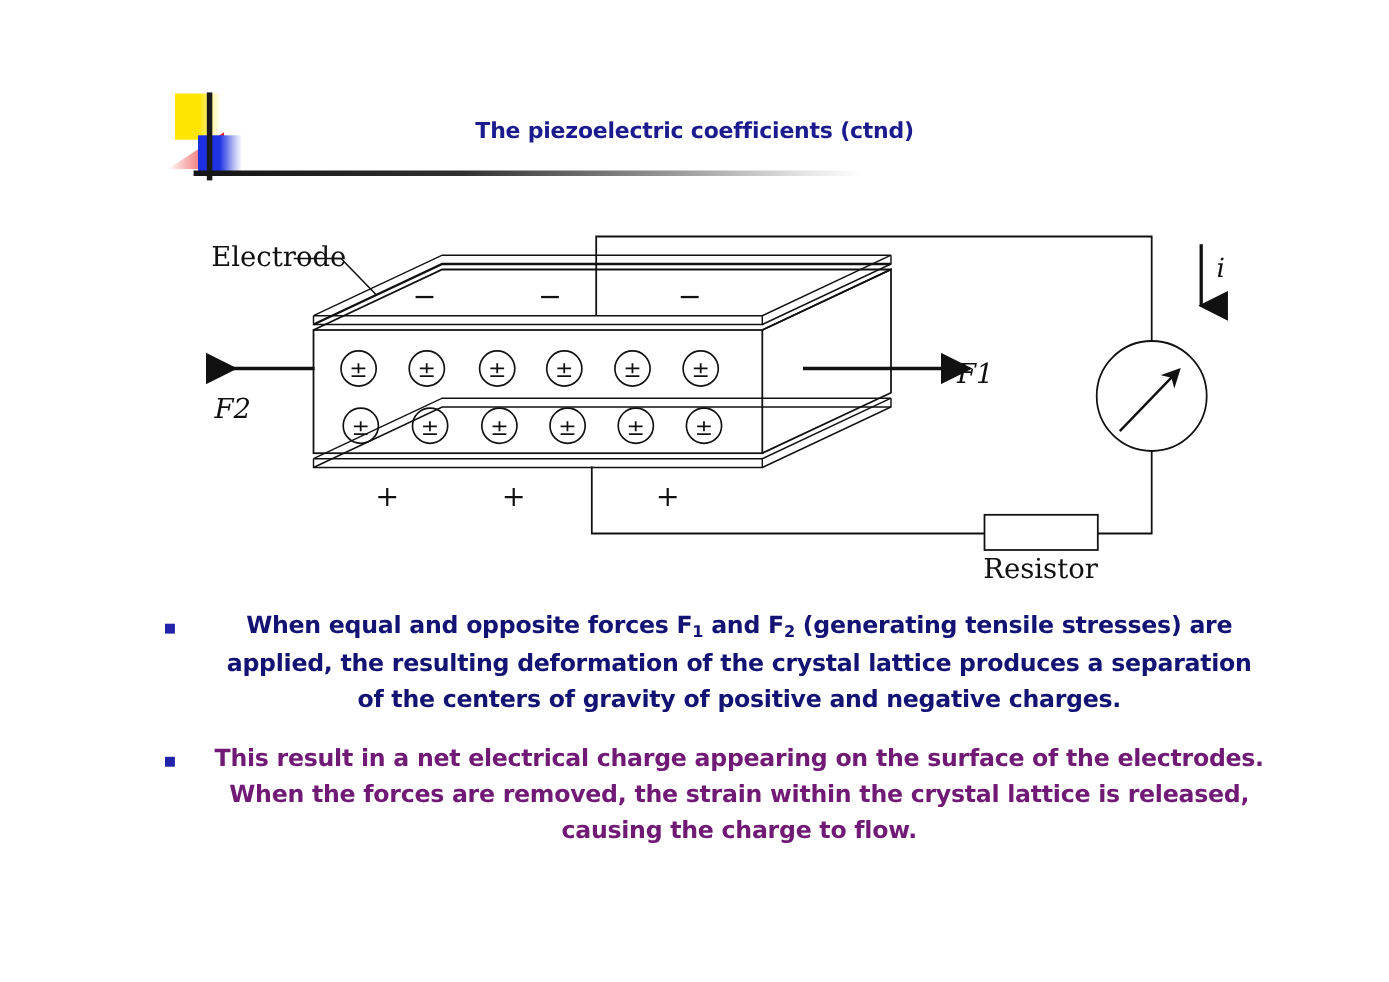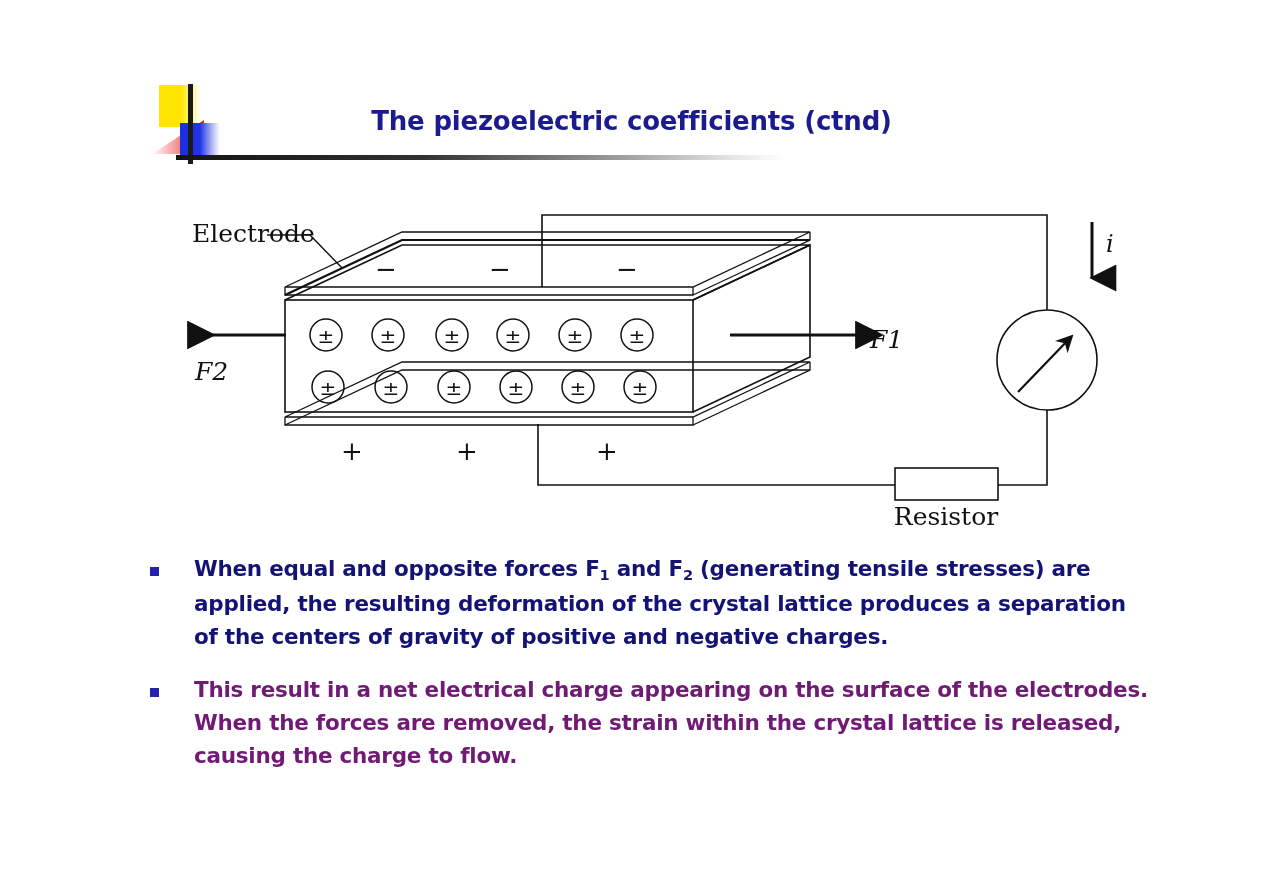--- a/index.html
+++ b/index.html
@@ -64,21 +64,21 @@
     height: 5px;
     background: linear-gradient(to right, #141414 0%, #303030 40%, #9a9a9a 72%, #e8e8e8 92%, #ffffff 100%);
   }
   #slide-title {
     position: absolute;
     left: 0;
     top: 106px;
     width: 1263px;
     text-align: center;
     font-family: "DejaVu Sans", sans-serif;
-    font-size: 26px;
+    font-size: 20px;
     font-weight: bold;
     color: #1b1b8f;
     letter-spacing: -0.2px;
     white-space: nowrap;
   }
 
   
   #figure {
     position: absolute;
     left: 170px;
@@ -110,20 +110,21 @@
     margin-right: 35px;
   }
   .bullet-text {
     flex: 1 1 auto;
     font-family: "DejaVu Sans", sans-serif;
     font-size: 21.5px;
     font-weight: bold;
     color: #131374;
     line-height: 33px;
     letter-spacing: -0.25px;
+    text-align: center;
   }
   .bullet-text sub {
     font-size: 0.68em;
     vertical-align: baseline;
     position: relative;
     bottom: -0.28em;
   }
 </style>
 </head>
 <body style="background: rgb(255, 255, 255);">

